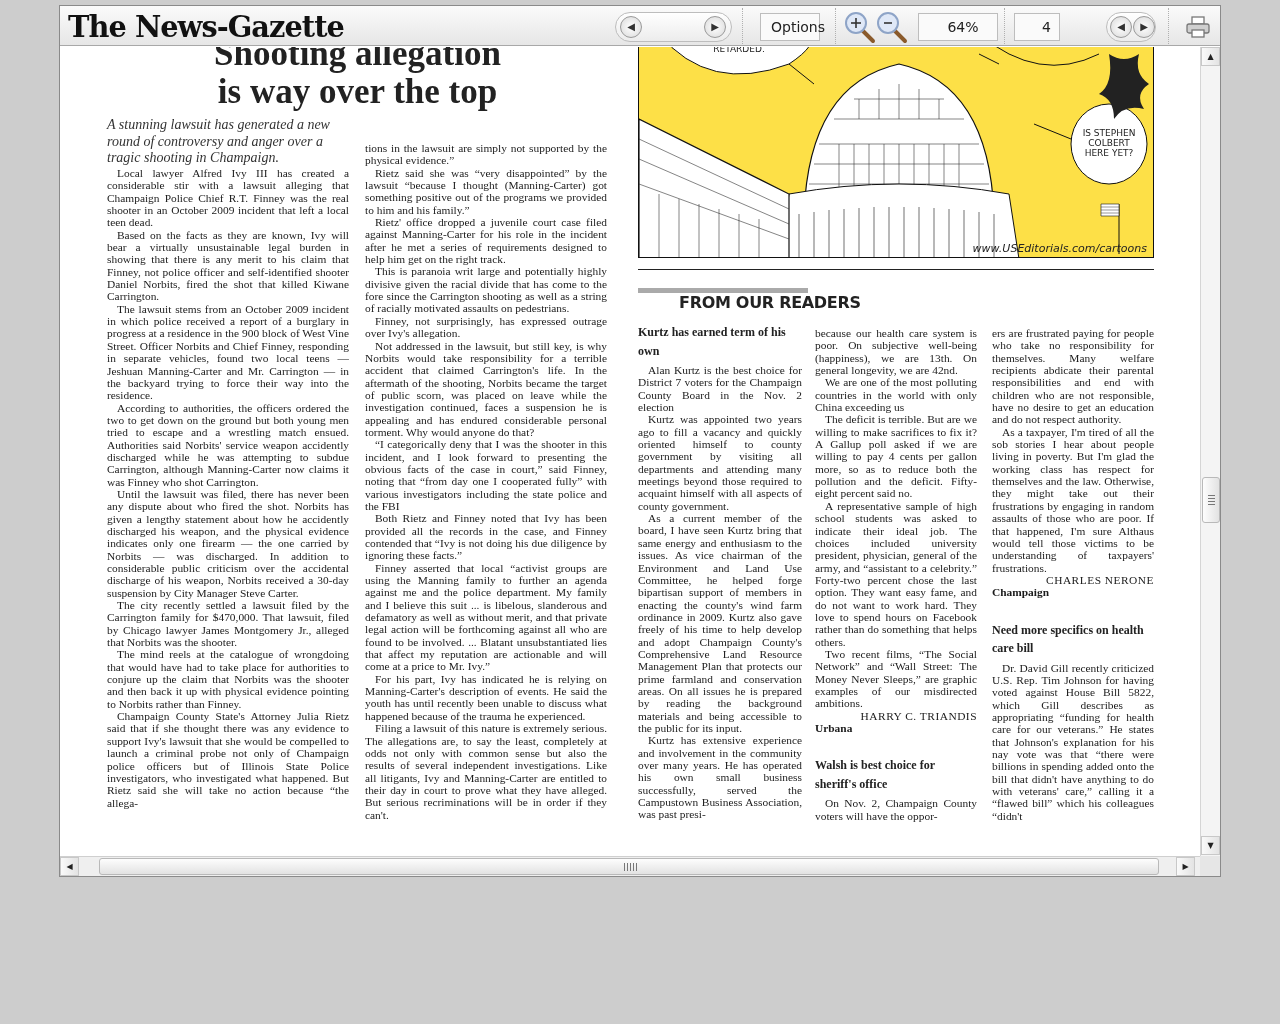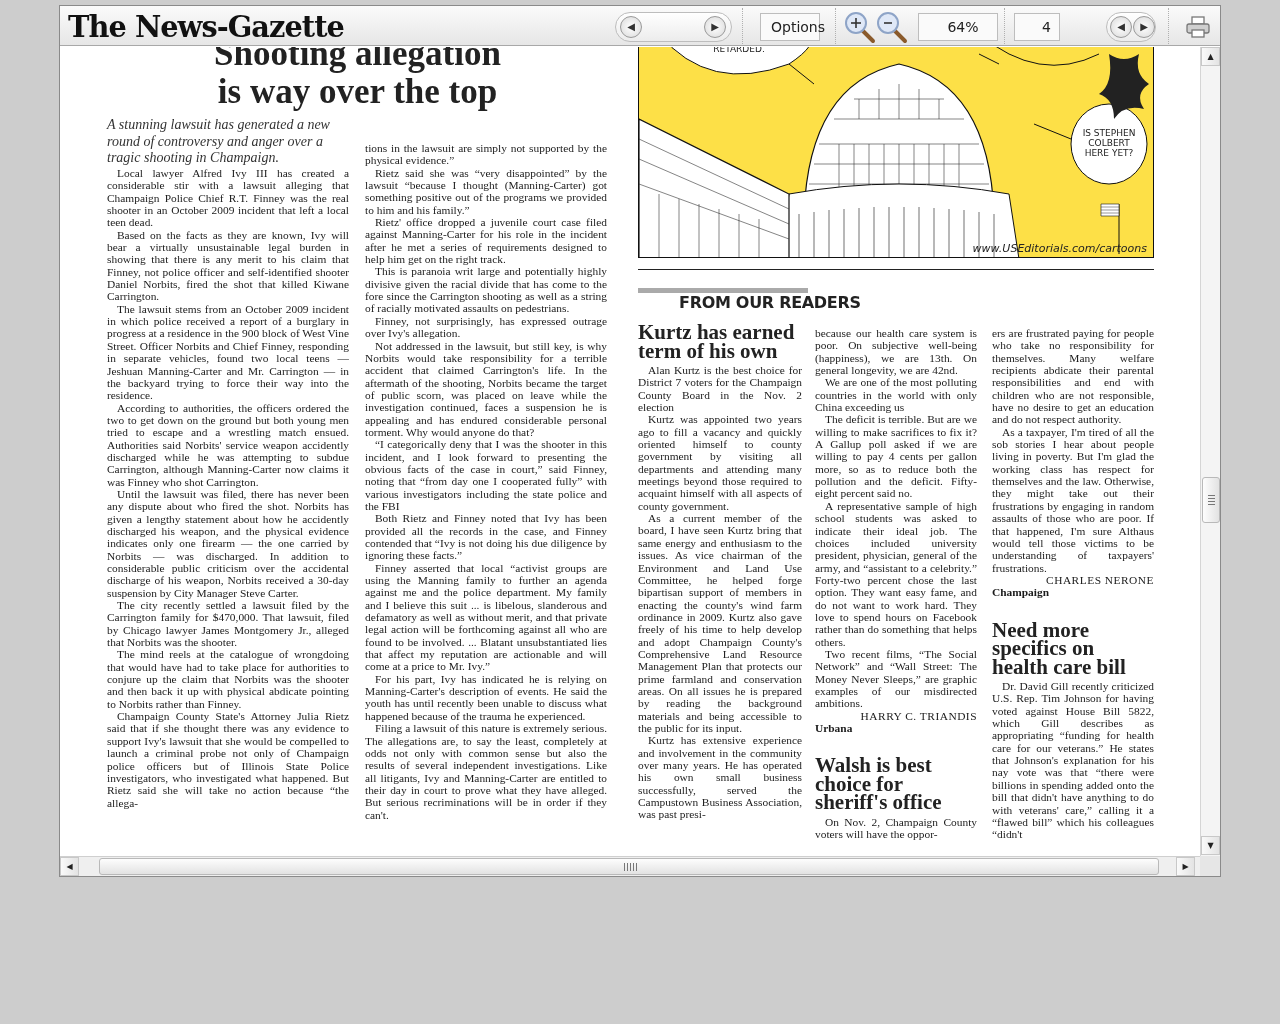--- a/index.html
+++ b/index.html
@@ -36,21 +36,21 @@
     font-family: "Liberation Serif", serif; font-weight: bold; font-size: 35px; line-height: 38px; color: #222; }
   .deck { position: absolute; left: 47px; top: 70px; width: 240px; font-style: italic; font-size: 14px;
     line-height: 16.5px; color: #333; }
   .cartoon { position: absolute; left: 578px; top: -4px; width: 516px; height: 215px; border: 1px solid #111; overflow: hidden; background: #fde047; }
   .credit { position: absolute; right: 6px; bottom: 2px; font-family: "DejaVu Sans", sans-serif; font-size: 11px; font-style: italic; color: #222; }
   .bubble-text { position: absolute; font-family: "DejaVu Sans", sans-serif; font-size: 9px; line-height: 10px; color: #222; text-align: center; }
   .rule { position: absolute; left: 578px; top: 222px; width: 516px; height: 1px; background: #222; }
   .readers-bar { position: absolute; left: 578px; top: 241px; width: 170px; height: 5px; background: #aaa; }
   .readers-title { position: absolute; left: 578px; top: 246px; font-family: "DejaVu Sans", sans-serif;
     font-weight: bold; font-size: 16px; letter-spacing: -0.3px; color: #222; margin-left: 41px; }
-  .lhead { font-weight: bold; font-size: 21px; line-height: 18.5px; color: #222; margin-bottom: 4px; text-align: left; }
+  .lhead { font-weight: bold; font-size: 12px; line-height: 18.5px; color: #222; margin-bottom: 4px; text-align: left; }
   .sig { text-align: right; text-indent: 0 !important; letter-spacing: 0.5px; }
   .sig-city { text-indent: 0 !important; font-weight: bold; }
 
   
   #vscroll { position: absolute; left: 1140px; top: 41px; width: 20px; height: 809px; background: #f4f4f4; border-left: 1px solid #d5d5d5; }
   .sb-btn { position: absolute; width: 19px; height: 19px; background: linear-gradient(90deg,#fafafa,#e3e3e3); border: 1px solid #c8c8c8;
     font-family: "DejaVu Sans", sans-serif; font-size: 8px; line-height: 17px; text-align: center; color: #222; cursor: pointer; }
   .vthumb { position: absolute; left: 1px; top: 430px; width: 18px; height: 46px; border: 1px solid #b9b9b9; border-radius: 3px;
     background: linear-gradient(90deg,#fdfdfd,#e2e2e2); cursor: grab; }
   .grip-v { position: absolute; left: 5px; top: 17px; width: 7px; height: 10px;
@@ -130,21 +130,21 @@
 
     <div class="deck">A stunning lawsuit has generated a new round of controversy and anger over a tragic shooting in Champaign.</div>
 
     <div class="col" id="col1" style="left:47px; top:120px; width:242px;">
         <p>Local lawyer Alfred Ivy III has created a considerable stir with a lawsuit alleging that Champaign Police Chief R.T. Finney was the real shooter in an October 2009 incident that left a local teen dead.</p>
         <p>Based on the facts as they are known, Ivy will bear a virtually unsustainable legal burden in showing that there is any merit to his claim that Finney, not police officer and self-identified shooter Daniel Norbits, fired the shot that killed Kiwane Carrington.</p>
         <p>The lawsuit stems from an October 2009 incident in which police received a report of a burglary in progress at a residence in the 900 block of West Vine Street. Officer Norbits and Chief Finney, responding in separate vehicles, found two local teens — Jeshuan Manning-Carter and Mr. Carrington — in the backyard trying to force their way into the residence.</p>
         <p>According to authorities, the officers ordered the two to get down on the ground but both young men tried to escape and a wrestling match ensued. Authorities said Norbits' service weapon accidently discharged while he was attempting to subdue Carrington, although Manning-Carter now claims it was Finney who shot Carrington.</p>
         <p>Until the lawsuit was filed, there has never been any dispute about who fired the shot. Norbits has given a lengthy statement about how he accidently discharged his weapon, and the physical evidence indicates only one firearm — the one carried by Norbits — was discharged. In addition to considerable public criticism over the accidental discharge of his weapon, Norbits received a 30-day suspension by City Manager Steve Carter.</p>
         <p>The city recently settled a lawsuit filed by the Carrington family for $470,000. That lawsuit, filed by Chicago lawyer James Montgomery Jr., alleged that Norbits was the shooter.</p>
-        <p>The mind reels at the catalogue of wrongdoing that would have had to take place for authorities to conjure up the claim that Norbits was the shooter and then back it up with physical abdicate pointing to Norbits rather than Finney.</p>
+        <p>The mind reels at the catalogue of wrongdoing that would have had to take place for authorities to conjure up the claim that Norbits was the shooter and then back it up with physical evidence pointing to Norbits rather than Finney.</p>
         <p>Champaign County State's Attorney Julia Rietz said that if she thought there was any evidence to support Ivy's lawsuit that she would be compelled to launch a criminal probe not only of Champaign police officers but of Illinois State Police investigators, who investigated what happened. But Rietz said she will take no action because “the allega-</p>
       </div>
     <div class="col" id="col2" style="left:305px; top:75px; width:242px;margin-top:20px;">
         <p class="noind">tions in the lawsuit are simply not supported by the physical evidence.”</p>
         <p>Rietz said she was “very disappointed” by the lawsuit “because I thought (Manning-Carter) got something positive out of the programs we provided to him and his family.”</p>
         <p>Rietz' office dropped a juvenile court case filed against Manning-Carter for his role in the incident after he met a series of requirements designed to help him get on the right track.</p>
         <p>This is paranoia writ large and potentially highly divisive given the racial divide that has come to the fore since the Carrington shooting as well as a string of racially motivated assaults on pedestrians.</p>
         <p>Finney, not surprisingly, has expressed outrage over Ivy's allegation.</p>
         <p>Not addressed in the lawsuit, but still key, is why Norbits would take responsibility for a terrible accident that claimed Carrington's life. In the aftermath of the shooting, Norbits became the target of public scorn, was placed on leave while the investigation continued, faces a suspension he is appealing and has endured considerable personal torment. Why would anyone do that?</p>
         <p>“I categorically deny that I was the shooter in this incident, and I look forward to presenting the obvious facts of the case in court,” said Finney, noting that “from day one I cooperated fully” with various investigators including the state police and the FBI</p>

